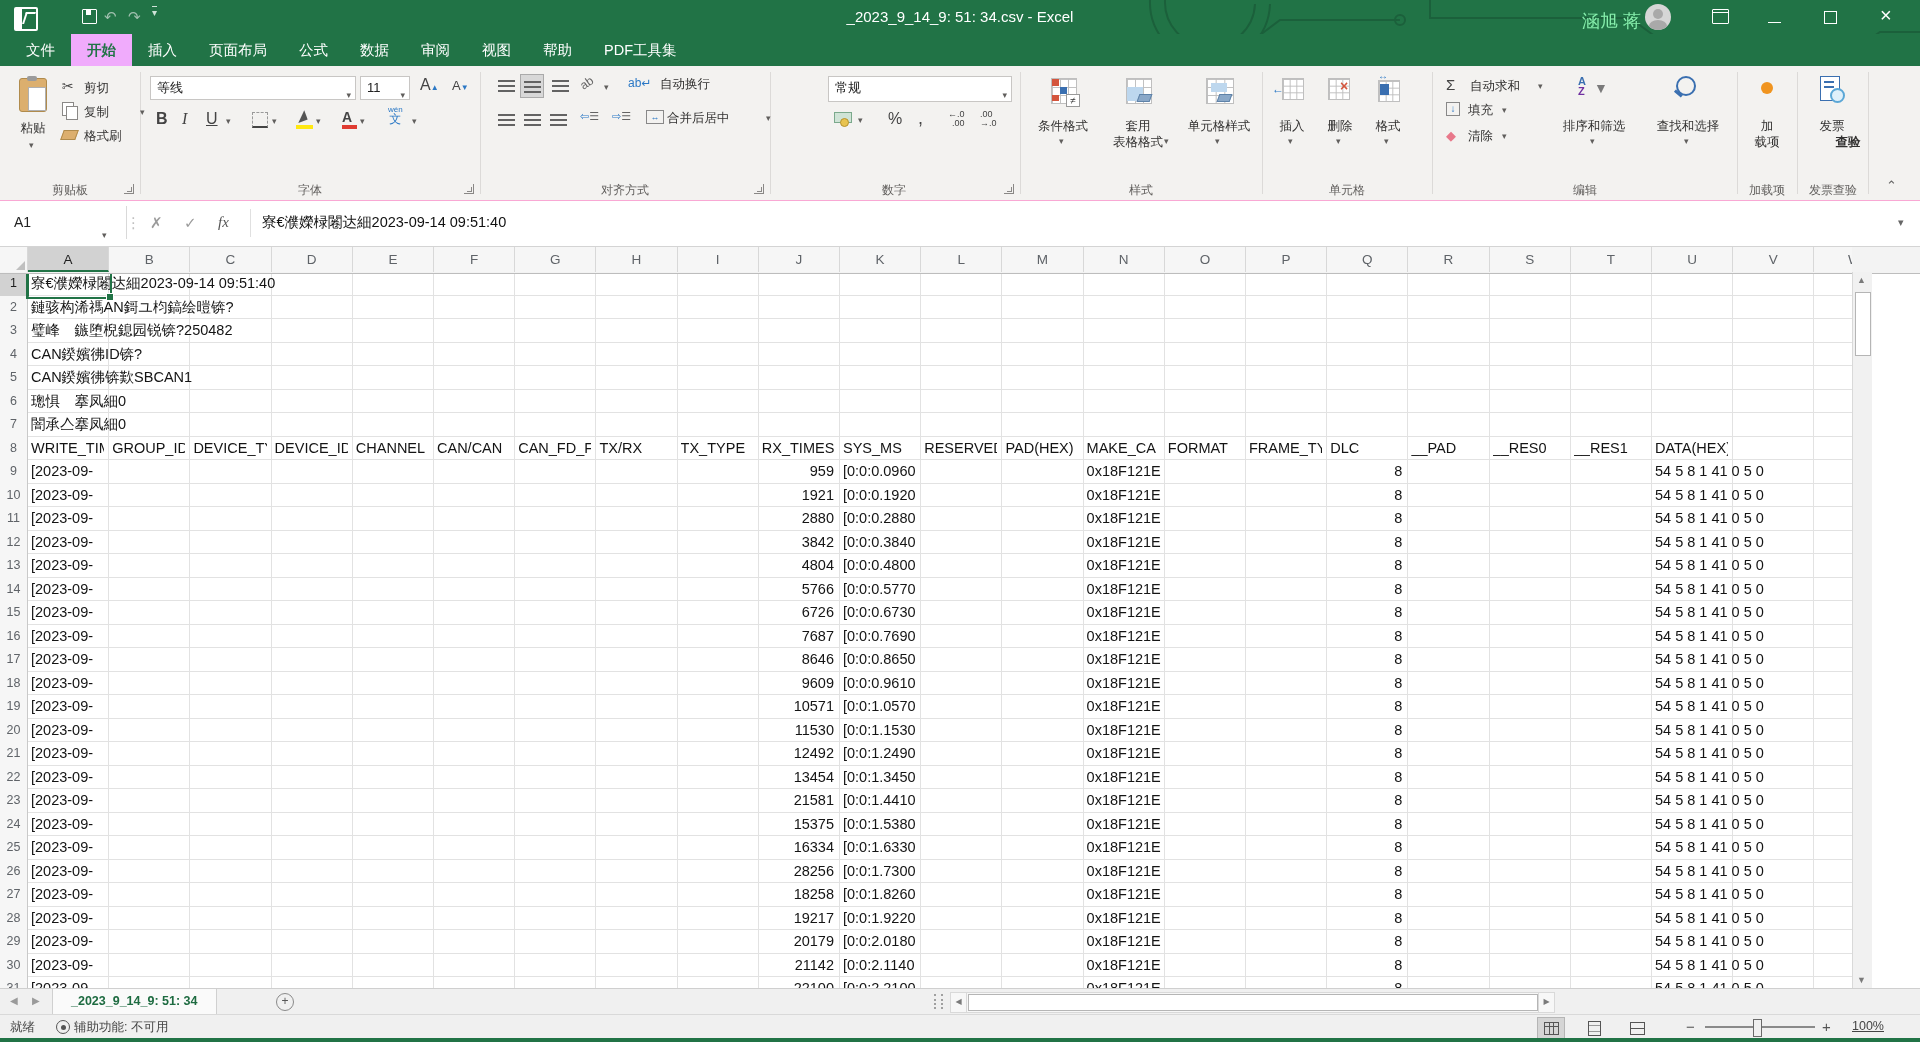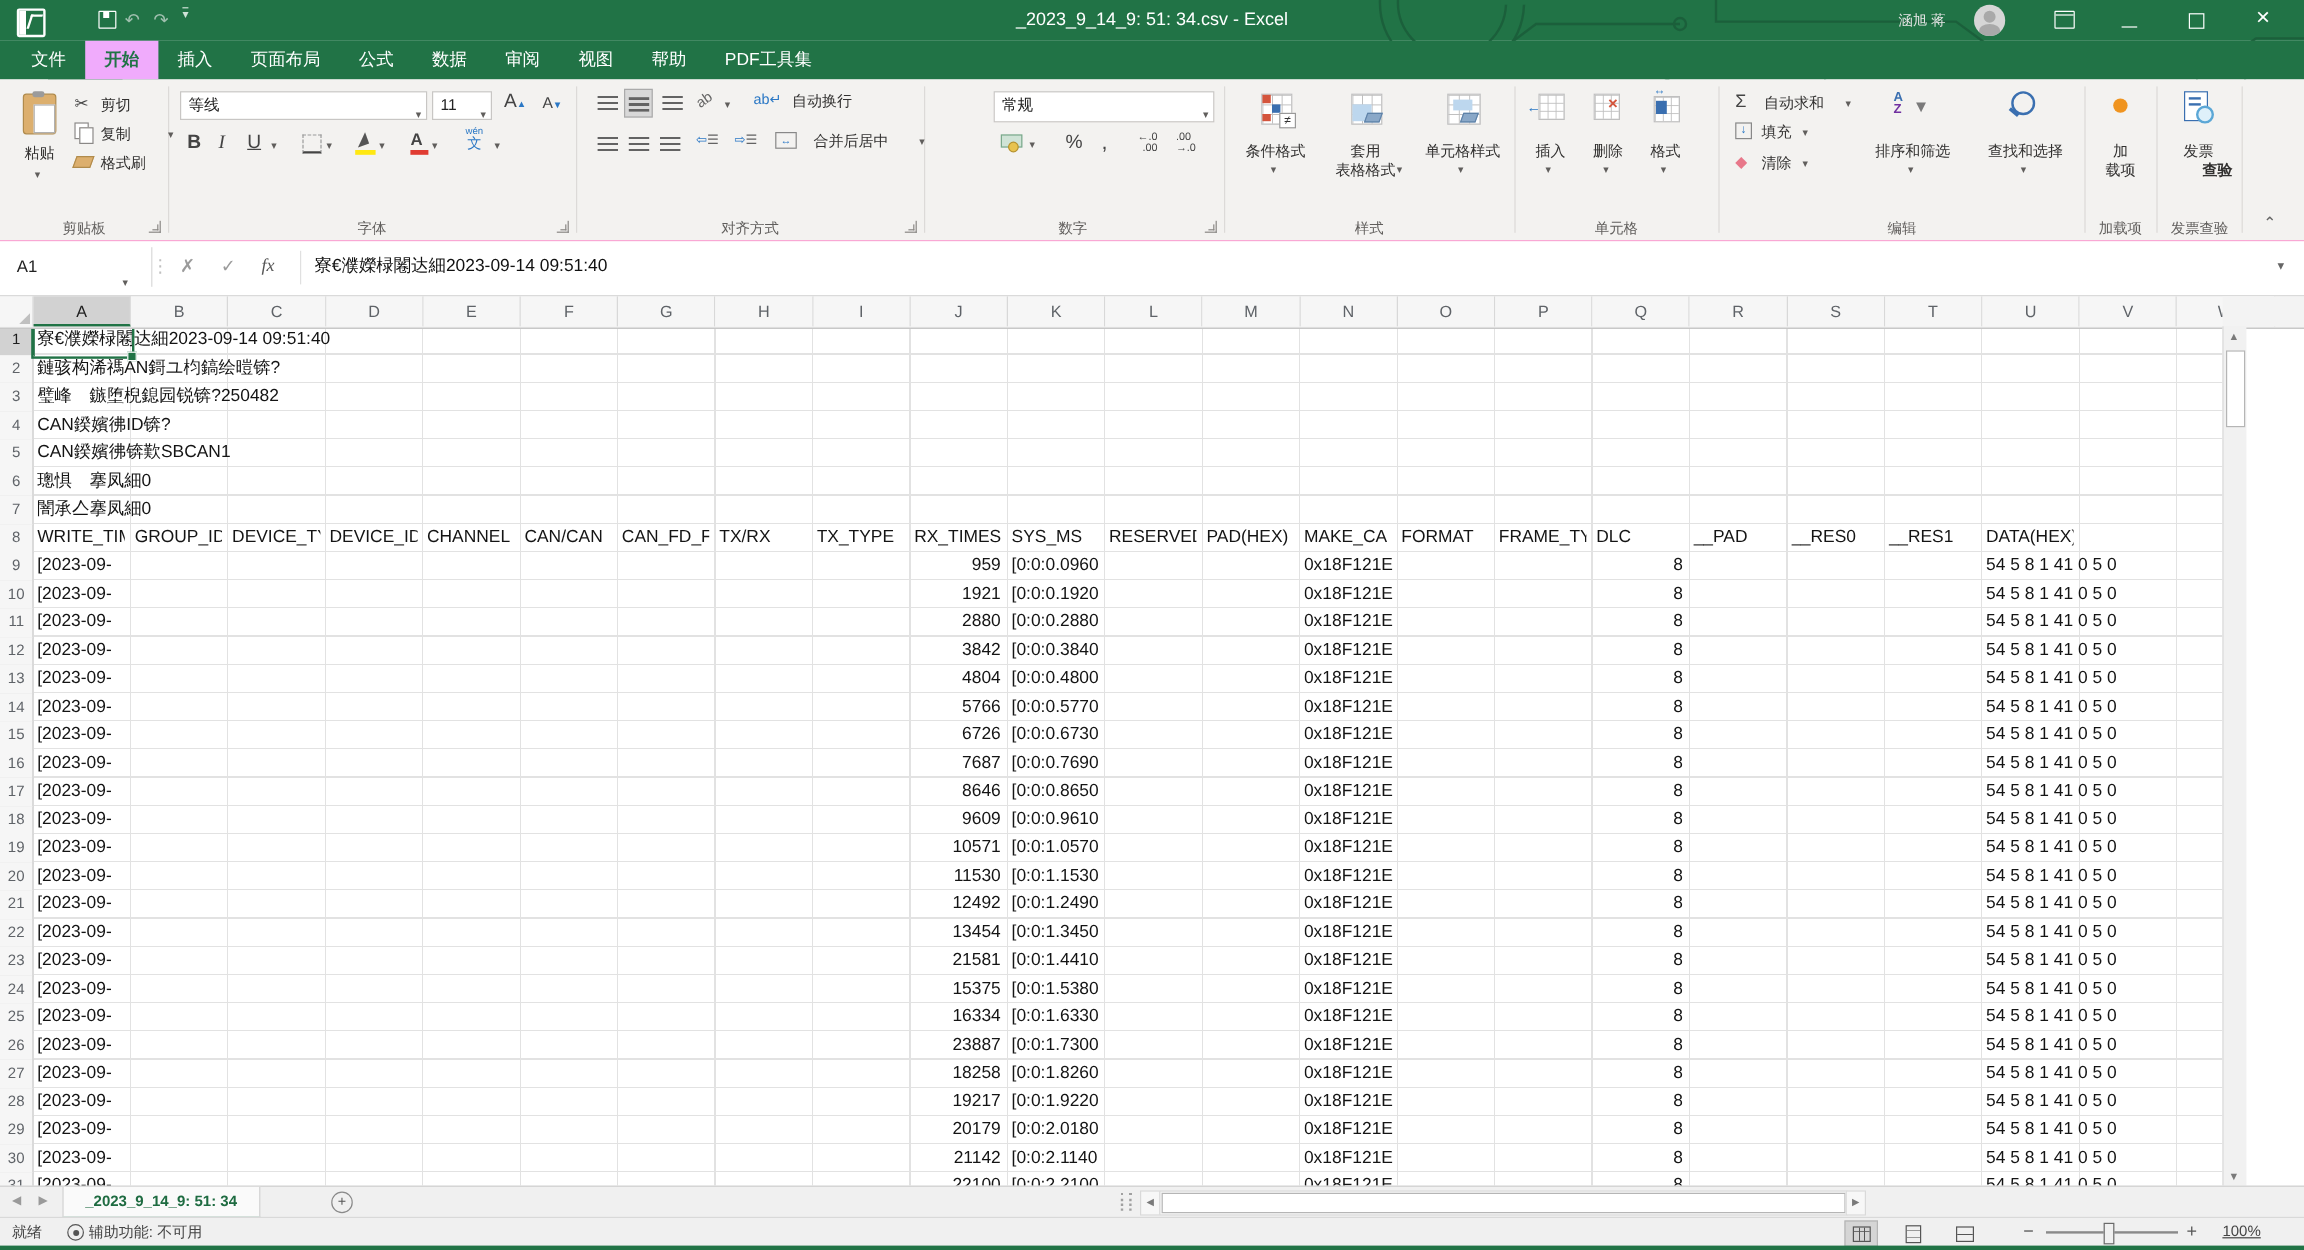--- a/index.html
+++ b/index.html
@@ -12,21 +12,21 @@
   #circuit{left:0;top:0;width:1920px;height:66px;z-index:0;pointer-events:none;}
   .tb{z-index:2;color:#fff;}
   #excel-logo{left:14px;top:7px;width:20px;height:20px;border:2px solid #fff;border-radius:2px;
       background:linear-gradient(to right,#fff 0 6px,transparent 6px);}
   #excel-logo:after{content:"";position:absolute;left:8px;top:3px;width:8px;height:10px;
       border-left:2px solid #fff;border-top:2px solid #fff;transform:skewX(-18deg);}
   .qat-ico{top:8px;font-size:15px;color:#cfe3d8;}
   #save-ico{left:82px;top:9px;width:13px;height:13px;border:1.5px solid #fff;border-radius:1px;}
   #save-ico:after{content:"";position:absolute;left:2.5px;top:0;width:5px;height:5px;background:#fff;}
   #title-text{left:0;top:8px;width:1920px;text-align:center;font-size:15px;color:#fff;}
-  #user-name{left:1582px;top:9px;font-size:12px;color:#e5e5e5;}
+  #user-name{left:1582px;top:9px;font-size:18px;color:#86efac;}
   #avatar{left:1645px;top:4px;width:26px;height:26px;border-radius:50%;background:#d6d6d6;overflow:hidden;}
   #avatar .head{position:absolute;left:8px;top:5px;width:10px;height:10px;border-radius:50%;background:#a9a9a9;}
   #avatar .body{position:absolute;left:4px;top:16px;width:18px;height:12px;border-radius:50% 50% 0 0;background:#a9a9a9;}
   #ribbon-opts{left:1712px;top:9px;width:15px;height:13px;border:1.5px solid #fff;border-radius:1px;}
   #ribbon-opts:after{content:"";position:absolute;left:0;top:2px;width:15px;height:0;border-top:1.5px solid #fff;}
   #win-min{left:1768px;top:22px;width:13px;height:0;border-top:1.5px solid #fff;}
   #win-max{left:1824px;top:11px;width:11px;height:11px;border:1.5px solid #fff;}
   #win-close{left:1880px;top:4px;font-size:20px;color:#fff;}
   
   #tabs{left:10px;top:34px;height:32px;display:flex;z-index:21;}
@@ -256,21 +256,21 @@
       <span class="abs" style="font-size:12px;color:#2b78c5;">ab↵</span>
       <span class="rlab" style="left:32px;top:0;">自动换行</span>
     </div>
     <div class="bars" style="left:498px;top:48px;"></div>
     <div class="bars" style="left:524px;top:48px;"></div>
     <div class="bars" style="left:550px;top:48px;"></div>
     <div class="abs" style="left:580px;top:44px;font-size:11px;color:#2b78c5;">⇦<span style="color:#636363">☰</span></div>
     <div class="abs" style="left:612px;top:44px;font-size:11px;color:#2b78c5;">⇨<span style="color:#636363">☰</span></div>
     <div class="abs" style="left:646px;top:44px;">
       <span class="abs bx" style="width:18px;height:14px;border:1px solid #888;text-align:center;line-height:12px;font-size:9px;color:#2b78c5;">↔</span>
-      <span class="rlab" style="left:32px;top:0;text-align:right;">合并后居中</span>
+      <span class="rlab" style="left:21px;top:0;text-align:right;">合并后居中</span>
       <span class="car" style="left:120px;top:3px;">▾</span>
     </div>
     <div class="glabel" style="left:625px;">对齐方式</div>
     <div class="launcher" style="left:754px;"></div>
 
     <div class="combo bx" style="left:828px;top:10px;width:184px;height:26px;">
       <span>常规</span><span class="car">▾</span>
     </div>
     <div class="abs" style="left:834px;top:46px;">
       <span class="abs bx" style="width:18px;height:11px;background:#cfe3d6;border:1px solid #7ba98c;"></span>
@@ -583,21 +583,21 @@
       <div class="celltext clip" style="left: 1086.6px; top: 812.5px; width: 75.2px;">0x18F121E</div>
       <div class="celltext clip tr" style="left: 1327.2px; top: 812.5px; width: 75.2px;">8</div>
       <div class="celltext" style="left: 1655px; top: 812.5px; width: 220px;">54 5 8 1 41 0 5 0</div>
       <div class="celltext clip" style="left: 31px; top: 836px; width: 73.2px;">[2023-09-</div>
       <div class="celltext clip tr" style="left: 758.8px; top: 836px; width: 75.2px;">16334</div>
       <div class="celltext clip" style="left: 843px; top: 836px; width: 75.2px;">[0:0:1.6330</div>
       <div class="celltext clip" style="left: 1086.6px; top: 836px; width: 75.2px;">0x18F121E</div>
       <div class="celltext clip tr" style="left: 1327.2px; top: 836px; width: 75.2px;">8</div>
       <div class="celltext" style="left: 1655px; top: 836px; width: 220px;">54 5 8 1 41 0 5 0</div>
       <div class="celltext clip" style="left: 31px; top: 859.5px; width: 73.2px;">[2023-09-</div>
-      <div class="celltext clip tr" style="left: 758.8px; top: 859.5px; width: 75.2px;">23887</div>
+      <div class="celltext clip tr" style="left: 758.8px; top: 859.5px; width: 75.2px;">28256</div>
       <div class="celltext clip" style="left: 843px; top: 859.5px; width: 75.2px;">[0:0:1.7300</div>
       <div class="celltext clip" style="left: 1086.6px; top: 859.5px; width: 75.2px;">0x18F121E</div>
       <div class="celltext clip tr" style="left: 1327.2px; top: 859.5px; width: 75.2px;">8</div>
       <div class="celltext" style="left: 1655px; top: 859.5px; width: 220px;">54 5 8 1 41 0 5 0</div>
       <div class="celltext clip" style="left: 31px; top: 883px; width: 73.2px;">[2023-09-</div>
       <div class="celltext clip tr" style="left: 758.8px; top: 883px; width: 75.2px;">18258</div>
       <div class="celltext clip" style="left: 843px; top: 883px; width: 75.2px;">[0:0:1.8260</div>
       <div class="celltext clip" style="left: 1086.6px; top: 883px; width: 75.2px;">0x18F121E</div>
       <div class="celltext clip tr" style="left: 1327.2px; top: 883px; width: 75.2px;">8</div>
       <div class="celltext" style="left: 1655px; top: 883px; width: 220px;">54 5 8 1 41 0 5 0</div>

